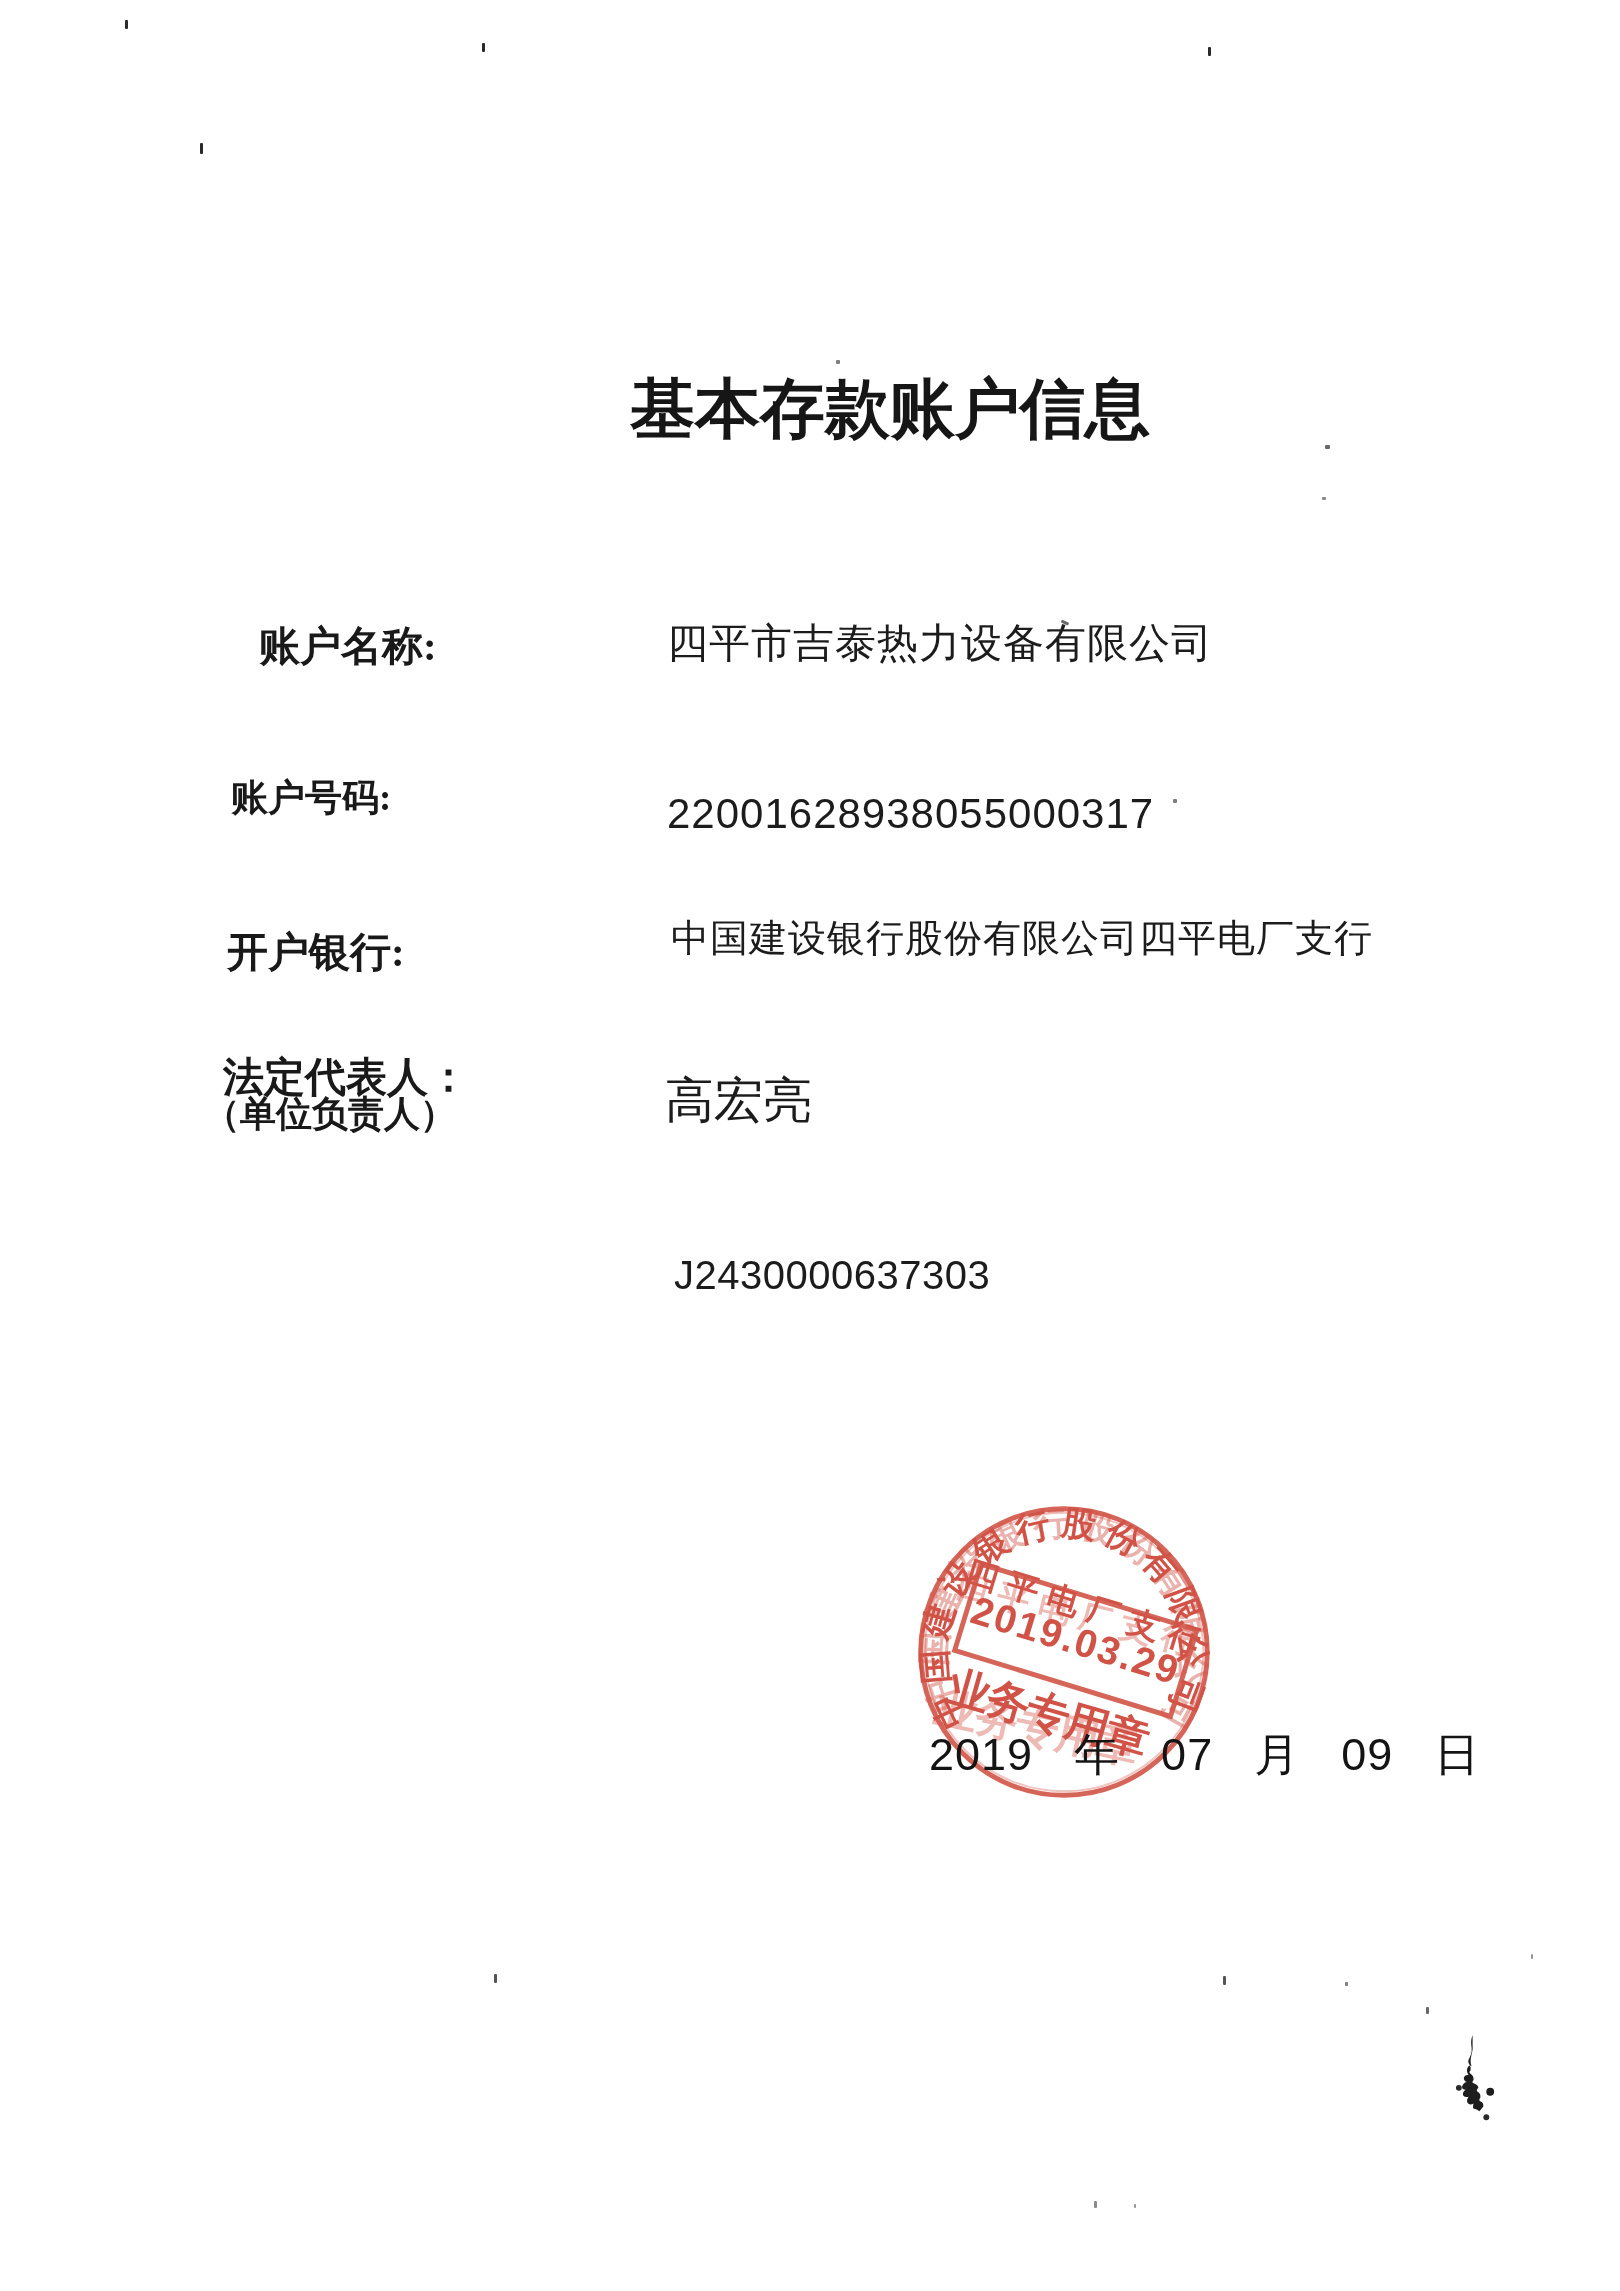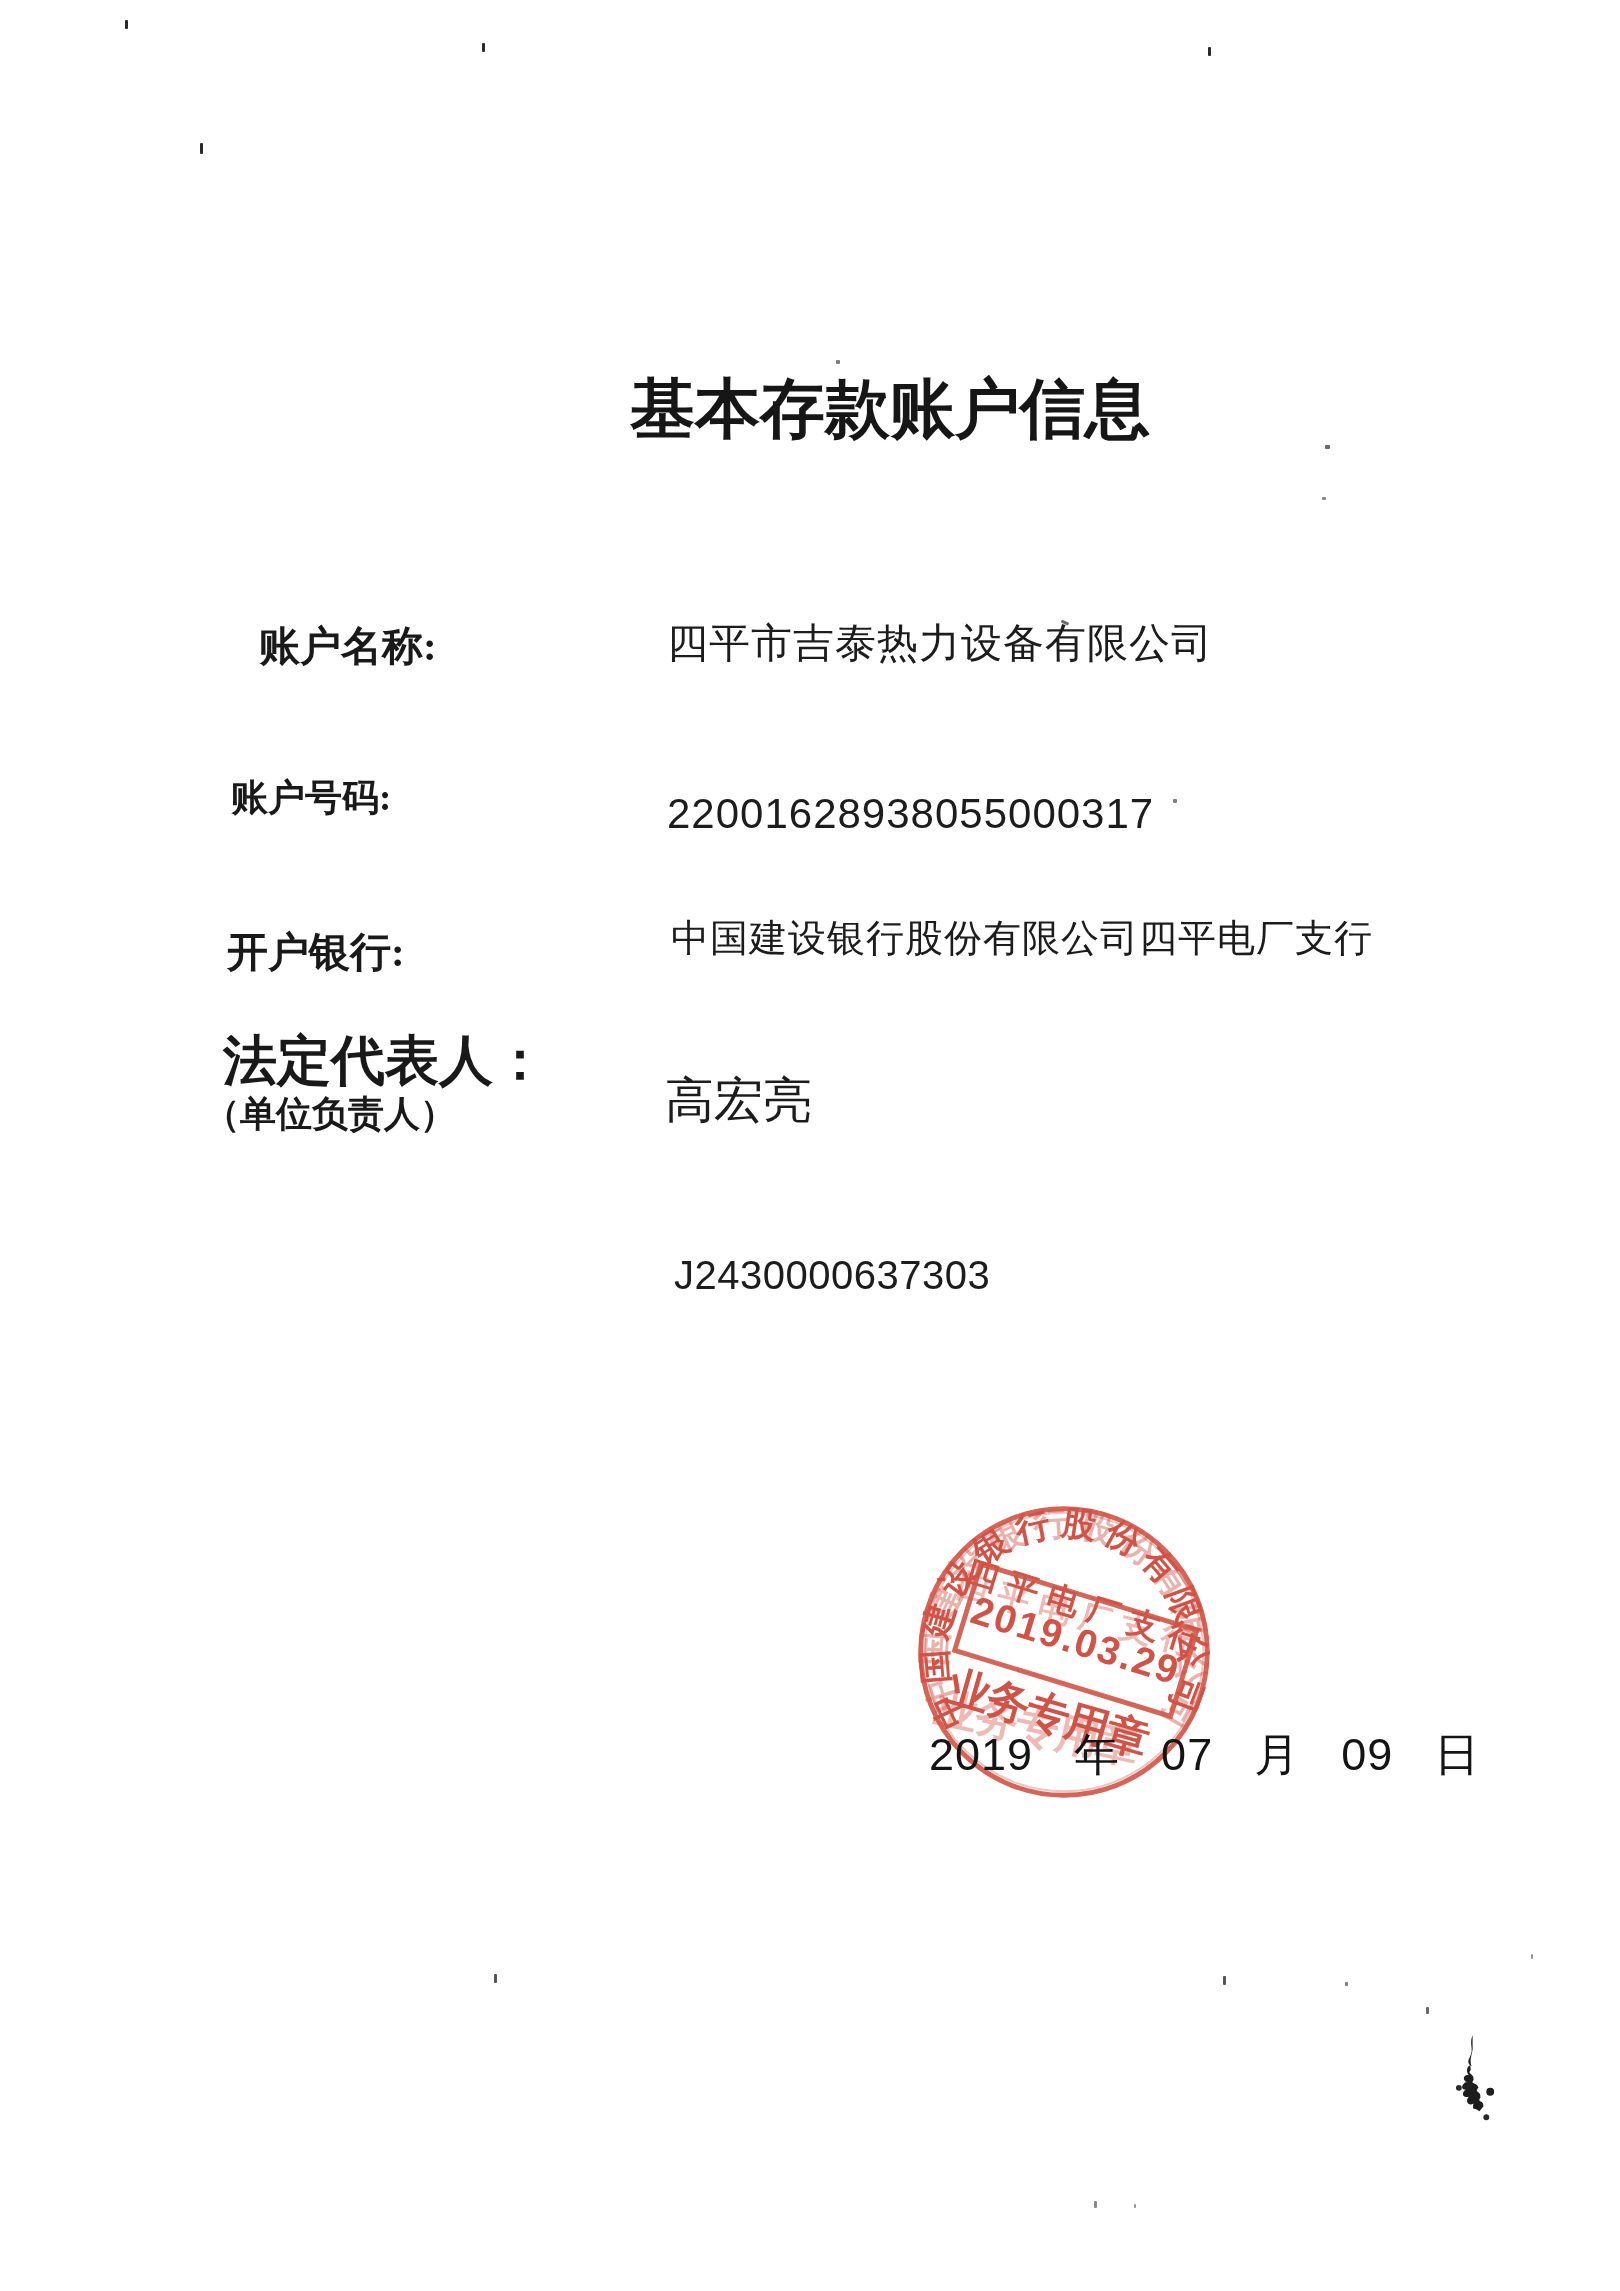--- a/index.html
+++ b/index.html
@@ -28,21 +28,21 @@
     font-family:"Liberation Sans", sans-serif;
     color:#1c1c1c;
     white-space:nowrap;
   }
   .lbl-r1{left:231px;top:619px;font-size:41px;margin-left:28px;}
   .val-r1{left:667px;top:616px;font-size:41px;letter-spacing:1px;}
   .lbl-r2{left:231px;top:773px;font-size:37px;}
   .val-r2{left:667px;top:790px;font-size:42px;letter-spacing:1px;}
   .lbl-r3{left:227px;top:925px;font-size:41px;}
   .val-r3{left:671px;top:913px;font-size:38px;letter-spacing:1px;}
-  .lbl-r4a{left:223px;top:1025px;font-size:54px;}
+  .lbl-r4a{left:223px;top:1050px;font-size:41px;}
   .lbl-r4b{left:204px;top:1090px;font-size:36px;}
   .val-r4{left:665px;top:1068px;font-size:49px;}
   .lbl-r5{left:210px;top:1251px;font-size:41px;letter-spacing:0.5px;}
   .val-r5{left:662px;top:1253px;font-size:40px;letter-spacing:0.5px;margin-left:12px;}
   .date-line{
     position:absolute;left:929px;top:1725px;
     display:inline-flex;gap:41px;align-items:baseline;
     font-family:"Liberation Sans", sans-serif;
     font-size:45px;color:#141414;letter-spacing:1px;
     z-index:5;

